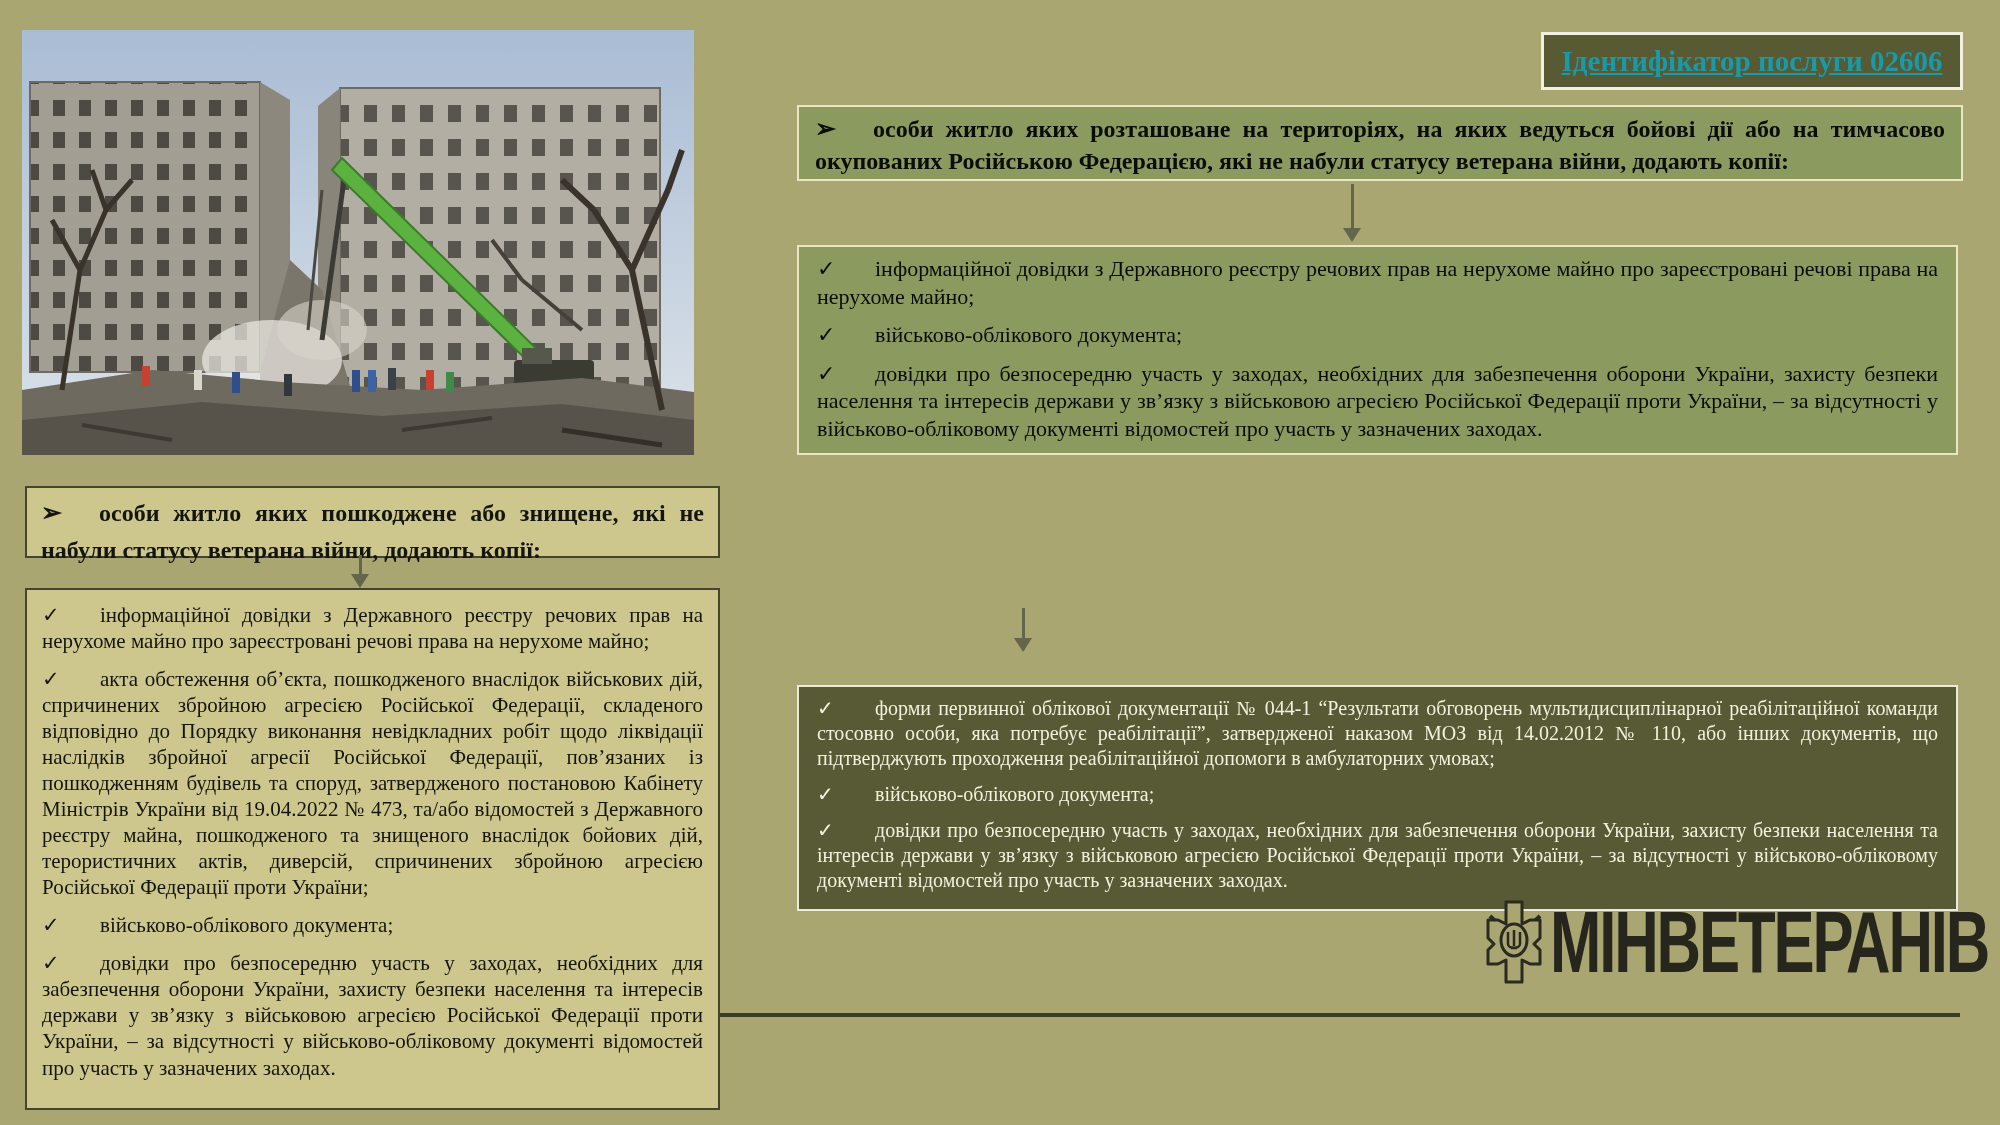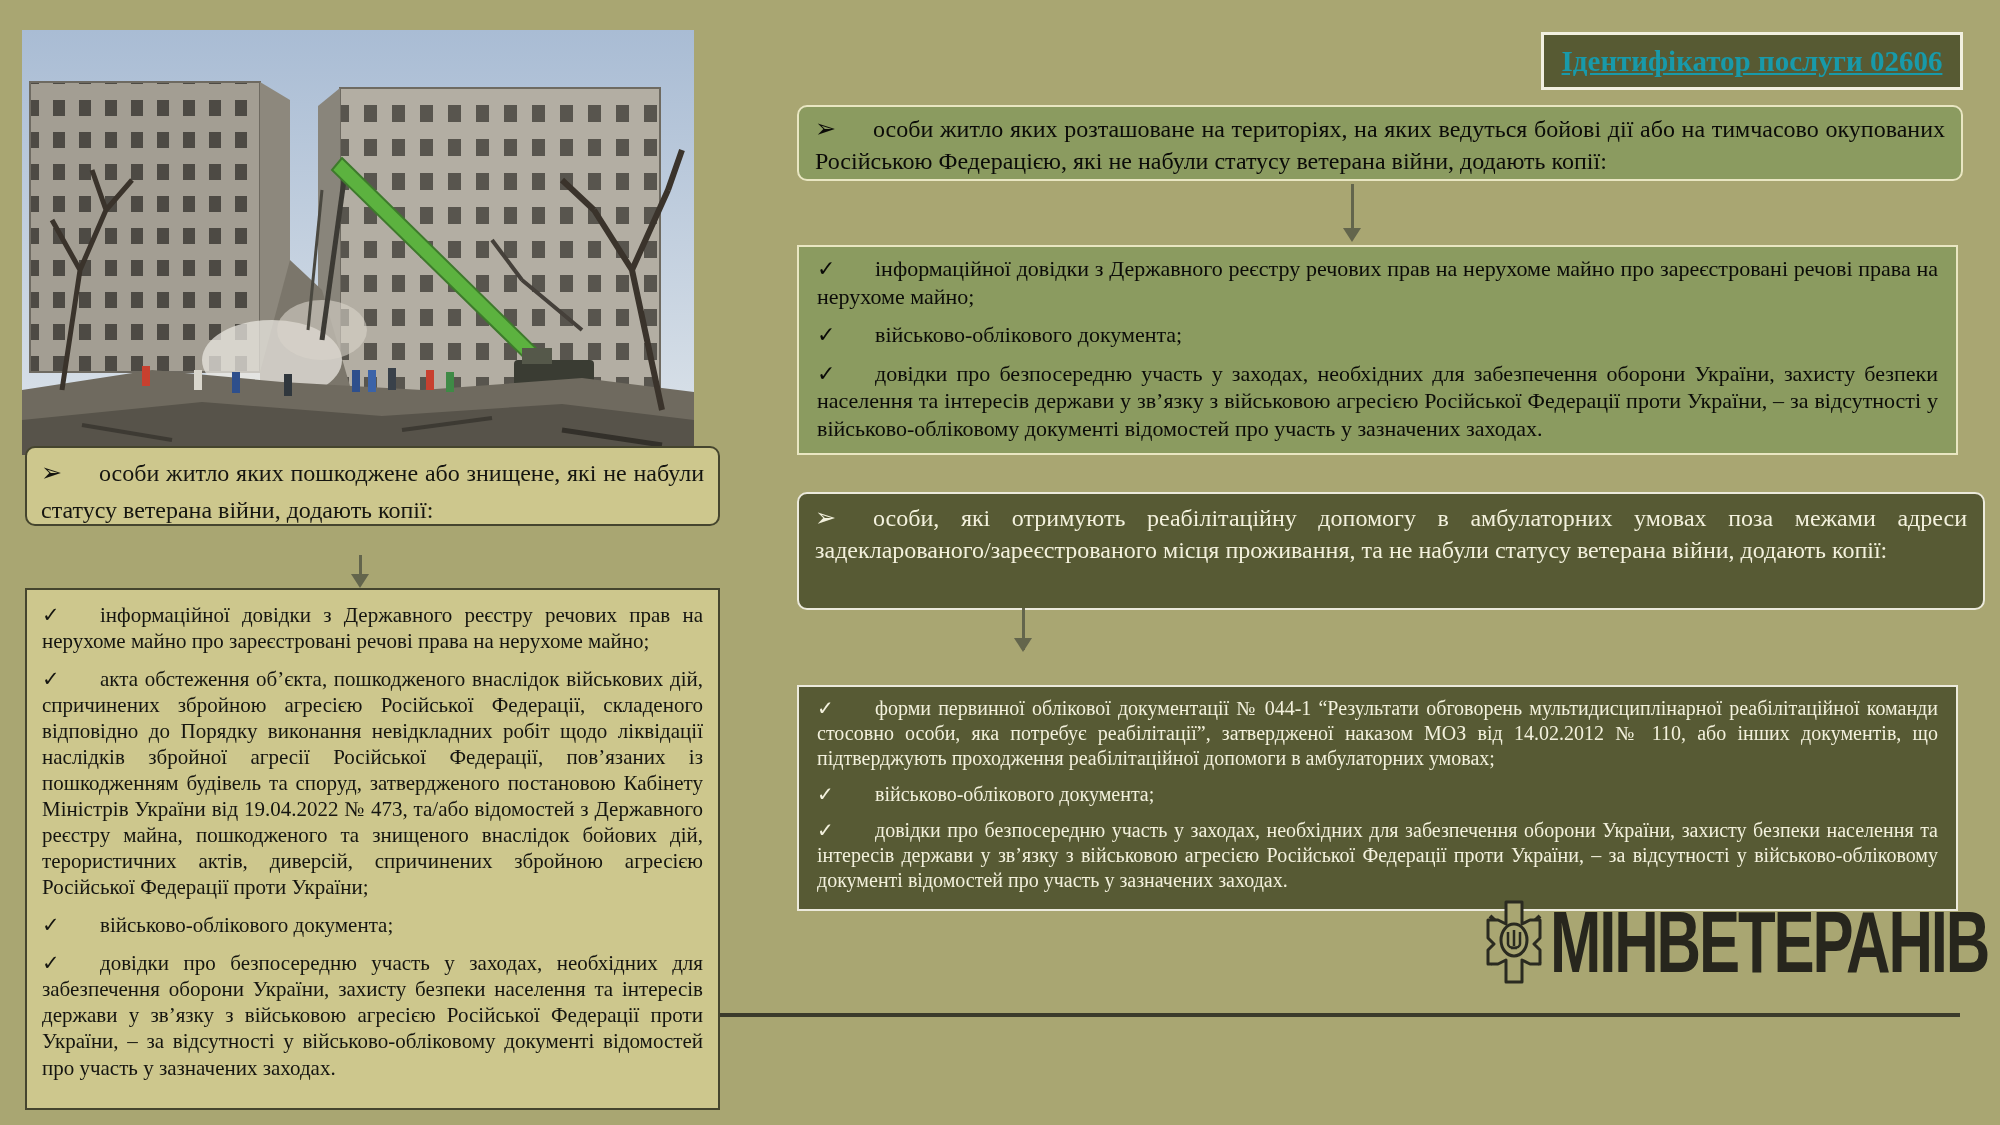--- a/index.html
+++ b/index.html
@@ -2,37 +2,37 @@
 <html><head>
 <meta charset="utf-8">
 <style>
   html,body{margin:0;padding:0;}
   .slide{position:relative;width:2000px;height:1125px;background:#a9a672;
          font-family:"Liberation Serif", serif;color:#151510;overflow:hidden;}
   .box{position:absolute;box-sizing:border-box;}
   .light{background:#cdc78d;border:2px solid #45452e;}
   .green{background:#8b9b60;border:2px solid #e9e6c2;}
   .dark{background:#575a34;border:2px solid #eceadc;color:#f3f1dd;}
-  .hdr{font-weight:normal;text-align:justify;border-radius:10px;}
+  .hdr{font-weight:bold;text-align:justify;}
   .item{text-align:justify;}
   .chk{display:inline-block;min-width:58px;}
   .blt{display:inline-block;min-width:58px;font-size:105%;}
   .stem{position:absolute;width:3px;background:#63654c;}
   .ahead{position:absolute;width:0;height:0;border-left:9px solid transparent;
          border-right:9px solid transparent;border-top:14px solid #63654c;}
   #badge{left:1541px;top:32px;width:422px;height:58px;background:#575a33;
          border:3px solid #f2f0e0;display:flex;align-items:center;justify-content:center;}
   #badge a{color:#189aaa;font-weight:bold;font-size:29px;text-decoration:underline;}
   #strip-top{left:797px;top:105px;width:1166px;height:76px;font-size:24px;line-height:1.3;padding:6px 16px;color:#0b0b08;}
   #green-box{left:797px;top:245px;width:1161px;height:210px;font-size:22px;line-height:1.25;padding:8px 18px;color:#0b0b08;}
   #green-box .item{margin-bottom:11px;}
   #rehab-hdr{left:797px;top:492px;width:1188px;height:118px;font-size:24px;line-height:1.3;padding:8px 16px;}
   #rehab-box{left:797px;top:648px;width:1161px;height:226px;font-size:20px;line-height:1.25;padding:9px 18px;margin-top:37px;}
   #rehab-box .item{margin-bottom:11px;}
-  #left-hdr{left:25px;top:446px;width:695px;height:80px;font-size:24px;line-height:1.5;padding:6px 14px;}
+  #left-hdr{left:25px;top:486px;width:695px;height:72px;font-size:24px;line-height:1.5;padding:6px 14px;}
   #left-box{left:25px;top:588px;width:695px;height:522px;font-size:21px;line-height:1.24;padding:12px 15px;}
   #left-box .item{margin-bottom:12px;}
   #divider{left:720px;top:1013px;width:1240px;height:4px;background:#3b3b2b;position:absolute;}
   #logo{left:1478px;top:896px;position:absolute;display:flex;align-items:center;}
   #logo-text{font-family:"Liberation Sans", sans-serif;font-weight:bold;font-size:88px;
              letter-spacing:-3px;color:#27261d;line-height:92px;transform:scaleX(0.70);
              transform-origin:left center;white-space:nowrap;}
   #photo{left:22px;top:30px;width:672px;height:425px;}
   a{cursor:pointer;}
 </style>
@@ -113,23 +113,20 @@
       <span class="chk">✓</span><span>інформаційної довідки  з Державного реєстру речових прав на нерухоме майно про зареєстровані речові права на нерухоме майно;</span>
     </div>
     <div class="item">
       <span class="chk">✓</span><span>військово-облікового документа;</span>
     </div>
     <div class="item">
       <span class="chk">✓</span><span>довідки про безпосередню участь у заходах, необхідних для забезпечення оборони України, захисту безпеки населення та інтересів держави у зв’язку з військовою агресією Російської Федерації проти України, – за відсутності у військово-обліковому документі відомостей про участь у зазначених заходах.</span>
     </div>
   </div>
 
-  <div id="rehab-hdr" class="box dark hdr">
-    <span class="blt">➢</span><span>особи, які отримують реабілітаційну допомогу в амбулаторних умовах поза межами адреси задекларованого/зареєстрованого місця проживання, та не набули статусу ветерана війни, додають копії:</span>
-  </div>
 
   <div class="stem" style="left:1022px;top:608px;height:42px;"></div>
   <div class="ahead" style="left:1014px;top:638px;"></div>
 
   <div id="rehab-box" class="box dark">
     <div class="item">
       <span class="chk">✓</span><span>форми первинної облікової документації № 044-1 “Результати обговорень мультидисциплінарної реабілітаційної команди стосовно особи, яка потребує реабілітації”, затвердженої наказом МОЗ від 14.02.2012 № 110, або інших документів, що підтверджують проходження реабілітаційної допомоги в амбулаторних умовах;</span>
     </div>
     <div class="item">
       <span class="chk">✓</span><span>військово-облікового документа;</span>

